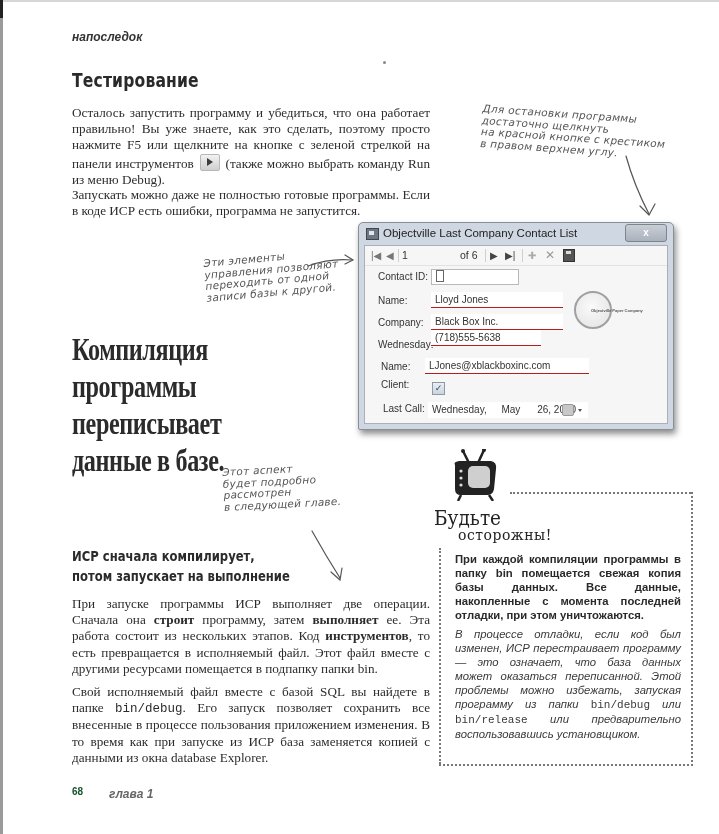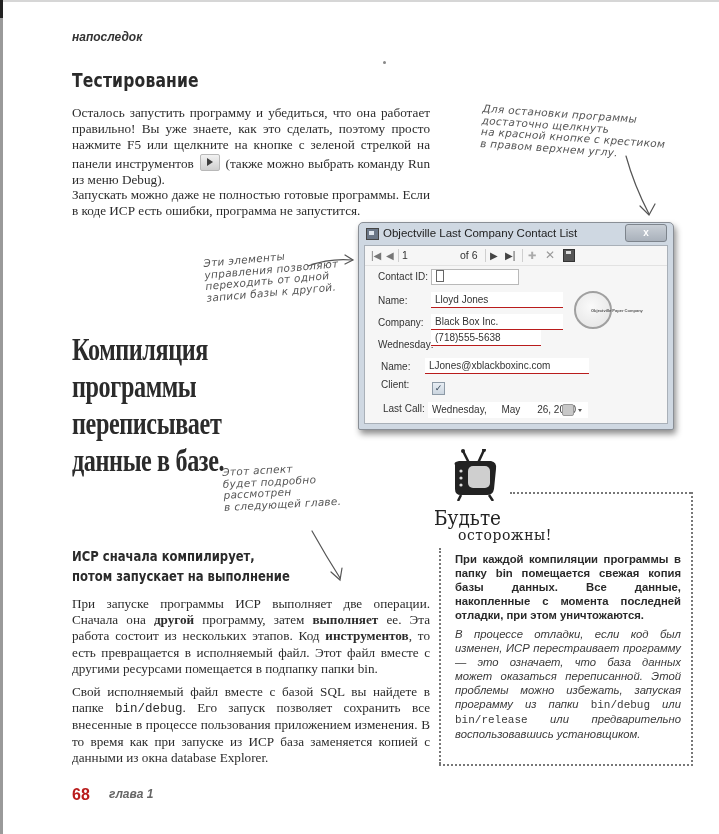--- a/index.html
+++ b/index.html
@@ -114,21 +114,21 @@
   }
   .h-line { display: block; white-space: nowrap; }
 
   .h-compile {
     position: absolute; left: 72px; top: 546px;
     font-family: "DejaVu Sans", sans-serif; font-weight: bold; font-size: 13.5px; line-height: 20px;
     color: #2a2a2a; transform: scaleX(0.86); transform-origin: left;
   }
   .mono { font-family: "Liberation Mono", monospace; font-size: 12.5px; }
 
-  .footer-num { position: absolute; left: 72px; top: 786px; font-family: "Liberation Sans", sans-serif; font-weight: bold; font-size: 16px; color: #b91c1c; }
+  .footer-num { position: absolute; left: 72px; top: 786px; font-family: "Liberation Sans", sans-serif; font-weight: bold; font-size: 10px; color: #14532d; }
   .footer-chapter { position: absolute; left: 109px; top: 787px; font-family: "Liberation Sans", sans-serif; font-style: italic; font-weight: bold; font-size: 12px; color: #666; }
 
   
   .tv { position: absolute; left: 451px; top: 449px; }
   .warn-title1 {
     position: absolute; left: 434px; top: 506px; font-family: "DejaVu Serif", serif;
     font-size: 21px; color: #222; transform: scaleX(0.88); transform-origin: left;
   }
   .warn-title2 {
     position: absolute; left: 458px; top: 527px; font-family: "DejaVu Serif", serif;
@@ -254,21 +254,21 @@
   <div>рассмотрен</div>
   <div>в следующей главе.</div>
 </div>
 
 <div class="h-compile">
   <div>ИСР сначала компилирует,</div>
   <div>потом запускает на выполнение</div>
 </div>
 
 <div class="body-text" style="top:596px">
-  <span>При запуске программы ИСР выполняет две операции. Сначала она </span><b>другой</b><span> программу, затем </span><b>выполняет</b><span> ее. Эта работа состоит из нескольких этапов. Код </span><b>инструментов</b><span>, то есть превращается в исполняемый файл. Этот файл вместе с другими ресурсами помещается в подпапку папки bin.</span>
+  <span>При запуске программы ИСР выполняет две операции. Сначала она </span><b>строит</b><span> программу, затем </span><b>выполняет</b><span> ее. Эта работа состоит из нескольких этапов. Код </span><b>инструментов</b><span>, то есть превращается в исполняемый файл. Этот файл вместе с другими ресурсами помещается в подпапку папки bin.</span>
 </div>
 
 <div class="body-text" style="top:684px">
   <span>Свой исполняемый файл вместе с базой SQL вы найдете в папке </span><span class="mono">bin/debug</span><span>. Его запуск позволяет сохранить все внесенные в процессе пользования приложением изменения. В то время как при запуске из ИСР база заменяется копией с данными из окна database Explorer.</span>
 </div>
 
 <div class="footer-num">68</div>
 <div class="footer-chapter">глава 1</div>
 
 <div class="warn-box"></div>

